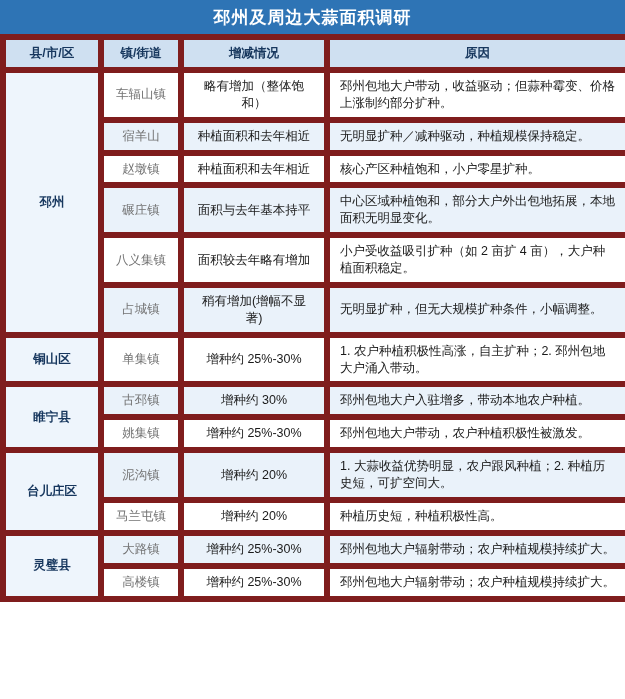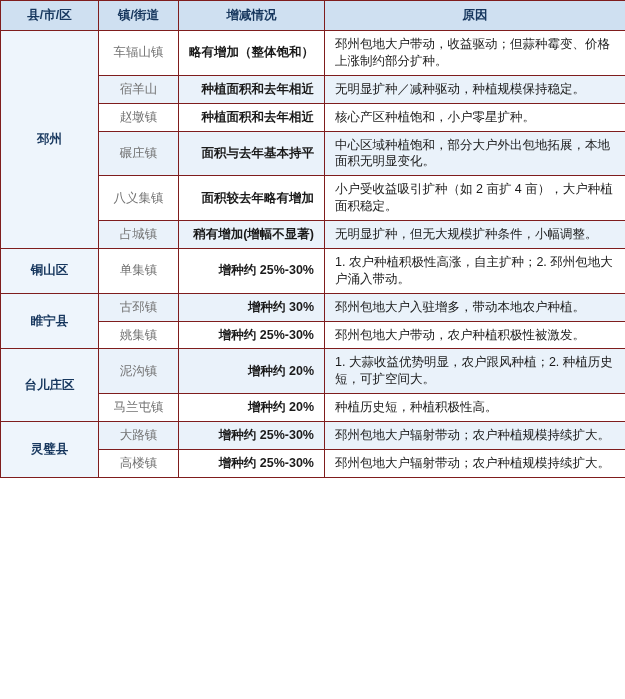--- a/index.html
+++ b/index.html
@@ -33,21 +33,21 @@
     letter-spacing: 1px;
     border: 1px solid #2e74b5;
     box-sizing: border-box;
   }
   table.grid {
     border-collapse: collapse;
     width: 625px;
     table-layout: fixed;
   }
   table.grid td, table.grid th {
-    border: 1px solid #7f1d1d;
+    border: 6px solid #7f1d1d;
     padding: 5px 10px;
     font-size: 12.5px;
     line-height: 1.35;
     vertical-align: middle;
     box-sizing: border-box;
     word-break: break-all;
   }
   thead th {
     background: #cfe0f1;
     color: #17375e;
@@ -67,36 +67,36 @@
     font-size: 15px;
     color: #17375e;
     background: #eef5fc;
   }
   td.town {
     text-align: center;
     color: #737373;
     font-size: 13px;
   }
   td.change {
-    text-align: right;
+    text-align: center;
     font-size: 13px;
-    font-weight: bold;
   }
   td.reason {
     text-align: left;
     font-size: 13px;
   }
   tr.alt td.town, tr.alt td.change, tr.alt td.reason { background: #eaf2fa; }
   tr.plain td.town, tr.plain td.change, tr.plain td.reason { background: #ffffff; }
 </style>
 </head>
 <body>
 
 <div class="sheet">
 
+  <div class="title-bar">邳州及周边大蒜面积调研</div>
 
   <table class="grid">
     <colgroup>
       <col class="c-region">
       <col class="c-town">
       <col class="c-change">
       <col class="c-reason">
     </colgroup>
     <thead>
       <tr>

